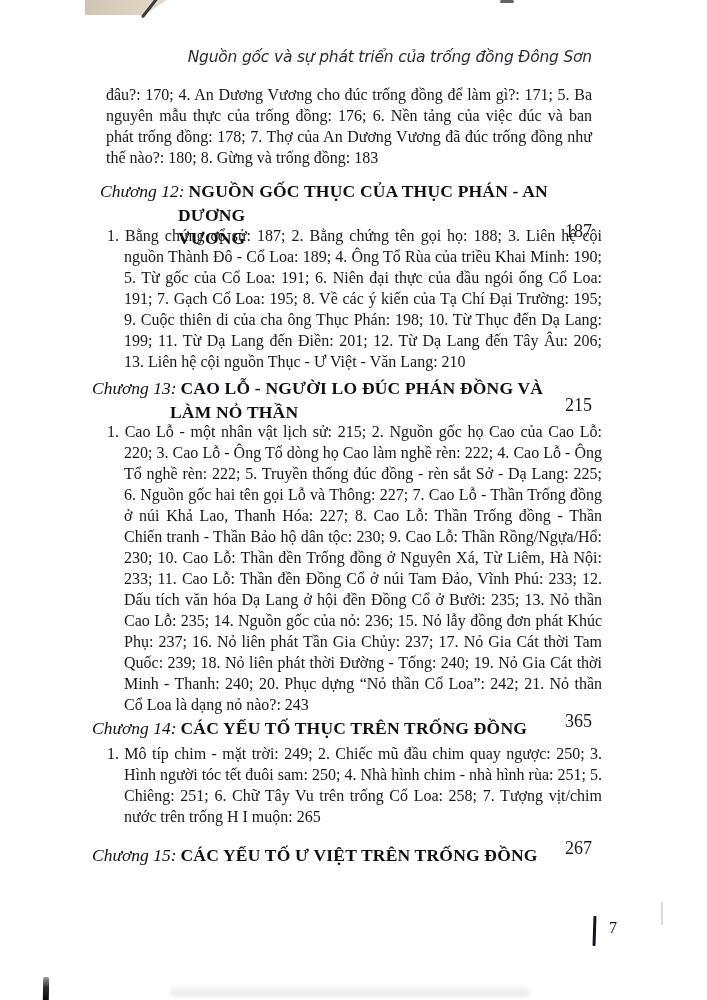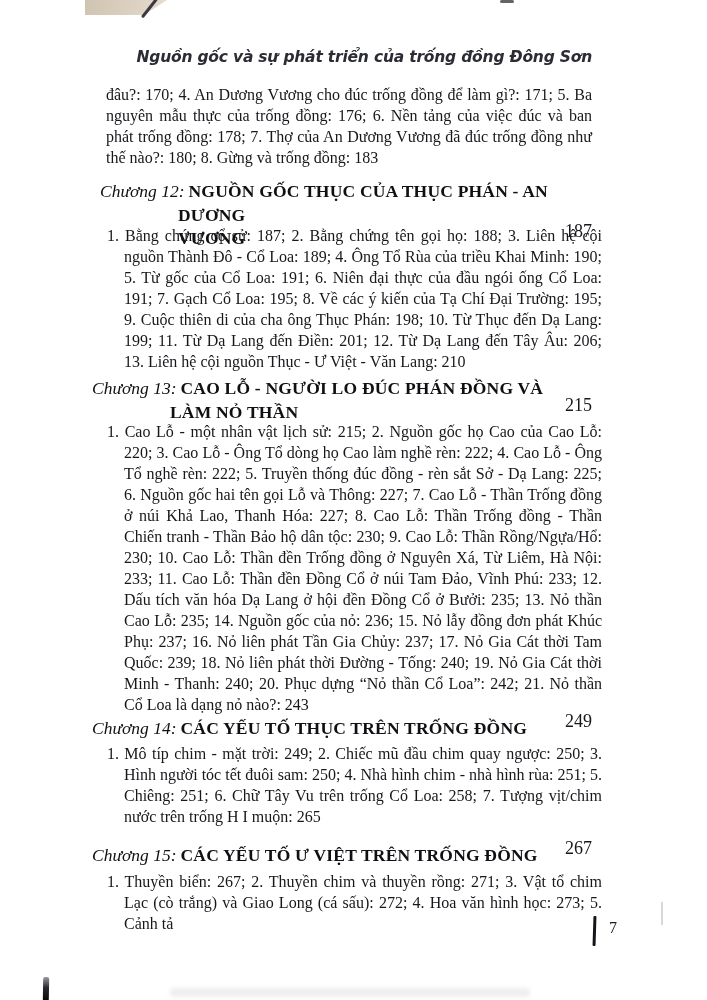--- a/index.html
+++ b/index.html
@@ -6,21 +6,21 @@
   .page{
     position:relative;width:707px;height:1000px;margin:0 auto;
     background:#ffffff;overflow:hidden;
     font-family:"Liberation Serif","DejaVu Serif",serif;
     color:#1a1a20;
   }
   .sec{position:absolute;left:0;right:0;}
   .running-header{
     top:46px;left:105px;right:115px;text-align:right;
     font-family:"DejaVu Sans","Liberation Sans",sans-serif;
-    font-style:italic;font-weight:700;font-size:15.5px;line-height:22px;
+    font-style:italic;font-weight:400;font-size:15.5px;line-height:22px;
     color:#2b2c34;letter-spacing:-0.2px;
   }
   .cont-para{
     top:84px;left:106px;right:115px;
     font-size:16px;line-height:21px;text-align:justify;color:#17171c;
   }
   .chapter-heading{
     left:92px;right:115px;padding-left:78px;text-indent:-78px;
     line-height:22.5px;color:#101014;
   }
@@ -102,30 +102,29 @@
     <span class="ch-label">Chương 13:</span>
     <span class="ch-title">CAO LỖ - NGƯỜI LO ĐÚC PHÁN ĐỒNG VÀ
 LÀM NỎ THẦN</span>
     <span class="ch-page">215</span>
   </div>
   <div class="sec chapter-items ch13-i">1. Cao Lỗ - một nhân vật lịch sử: 215; 2. Nguồn gốc họ Cao của Cao Lỗ: 220; 3. Cao Lỗ - Ông Tổ dòng họ Cao làm nghề rèn: 222; 4. Cao Lỗ - Ông Tổ nghề rèn: 222; 5. Truyền thống đúc đồng - rèn sắt Sở - Dạ Lang: 225; 6. Nguồn gốc hai tên gọi Lỗ và Thông: 227; 7. Cao Lỗ - Thần Trống đồng ở núi Khả Lao, Thanh Hóa: 227; 8. Cao Lỗ: Thần Trống đồng - Thần Chiến tranh - Thần Bảo hộ dân tộc: 230; 9. Cao Lỗ: Thần Rồng/Ngựa/Hổ: 230; 10. Cao Lỗ: Thần đền Trống đồng ở Nguyên Xá, Từ Liêm, Hà Nội: 233; 11. Cao Lỗ: Thần đền Đồng Cổ ở núi Tam Đảo, Vĩnh Phú: 233; 12. Dấu tích văn hóa Dạ Lang ở hội đền Đồng Cổ ở Bưởi: 235; 13. Nỏ thần Cao Lỗ: 235; 14. Nguồn gốc của nỏ: 236; 15. Nỏ lẫy đồng đơn phát Khúc Phụ: 237; 16. Nỏ liên phát Tần Gia Chủy: 237; 17. Nỏ Gia Cát thời Tam Quốc: 239; 18. Nỏ liên phát thời Đường - Tống: 240; 19. Nỏ Gia Cát thời Minh - Thanh: 240; 20. Phục dựng “Nỏ thần Cổ Loa”: 242; 21. Nỏ thần Cổ Loa là dạng nỏ nào?: 243</div>
 
   <div class="sec chapter-heading ch14-h">
     <span class="ch-label">Chương 14:</span>
     <span class="ch-title">CÁC YẾU TỐ THỤC TRÊN TRỐNG ĐỒNG</span>
-    <span class="ch-page">249</span>
+    <span class="ch-page">365</span>
   </div>
   <div class="sec chapter-items ch14-i">1. Mô típ chim - mặt trời: 249; 2. Chiếc mũ đầu chim quay ngược: 250; 3. Hình người tóc tết đuôi sam: 250; 4. Nhà hình chim - nhà hình rùa: 251; 5. Chiêng: 251; 6. Chữ Tây Vu trên trống Cổ Loa: 258; 7. Tượng vịt/chim nước trên trống H I muộn: 265</div>
 
   <div class="sec chapter-heading ch15-h">
     <span class="ch-label">Chương 15:</span>
     <span class="ch-title">CÁC YẾU TỐ Ư VIỆT TRÊN TRỐNG ĐỒNG</span>
     <span class="ch-page">267</span>
   </div>
-  <div class="sec chapter-items ch15-i">1. Thuyền biển: 267; 2. Thuyền chim và thuyền rồng: 271; 3. Vật tổ chim Lạc (cò trắng) và Giao Long (cá sấu): 272; 4. Hoa văn hình học: 273; 5. Cảnh tả</div>
 
   <div class="pagenum-bar"></div>
   <div class="pagenum">7</div>
 
 
   <div class="edge-line"></div>
   <div class="ink-mark"></div>
   <div class="bottom-smudge"></div>
 
 </div>

